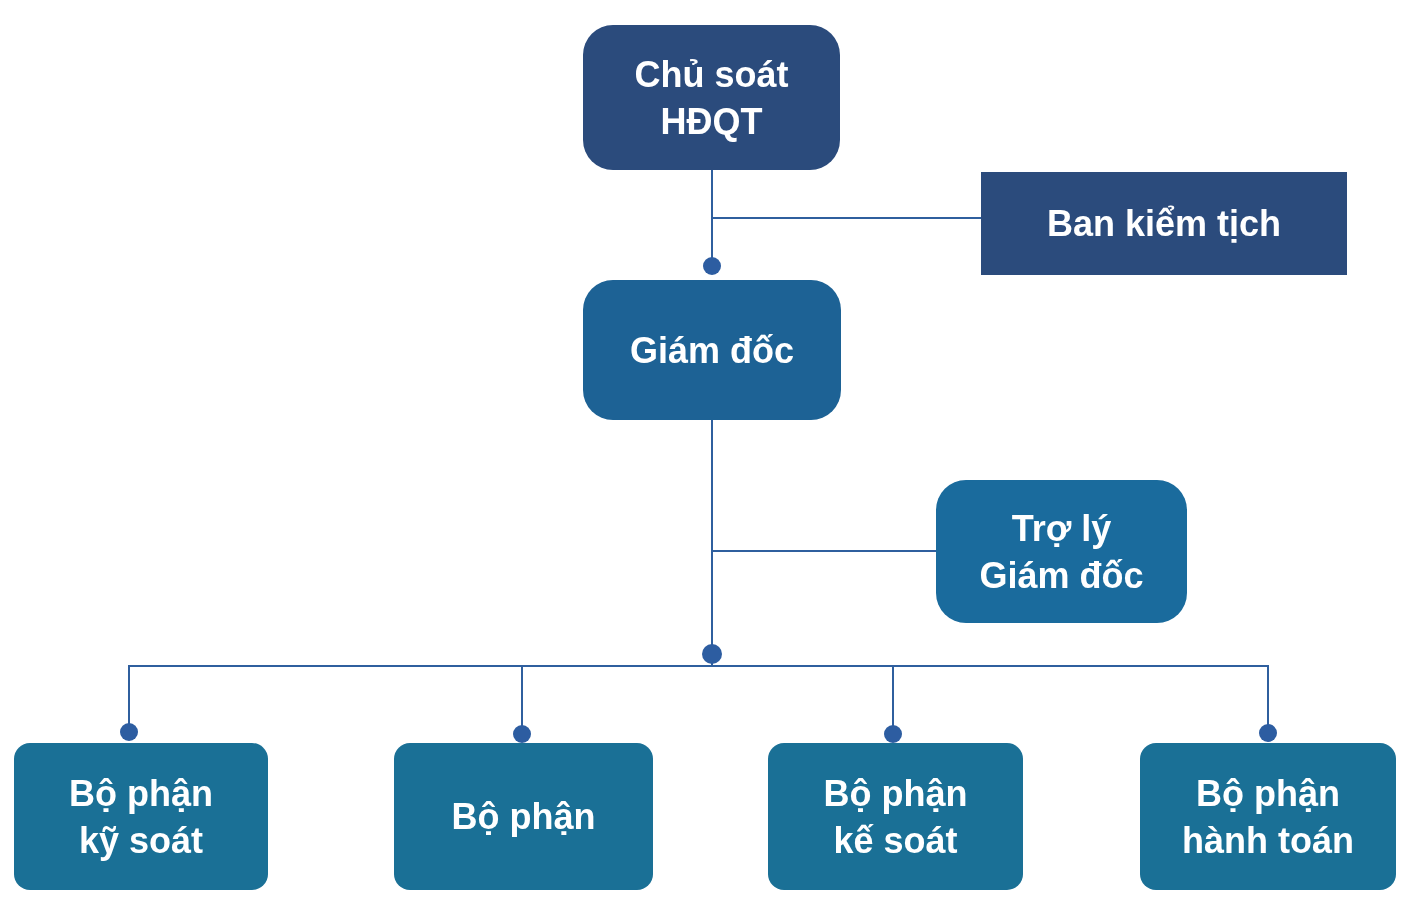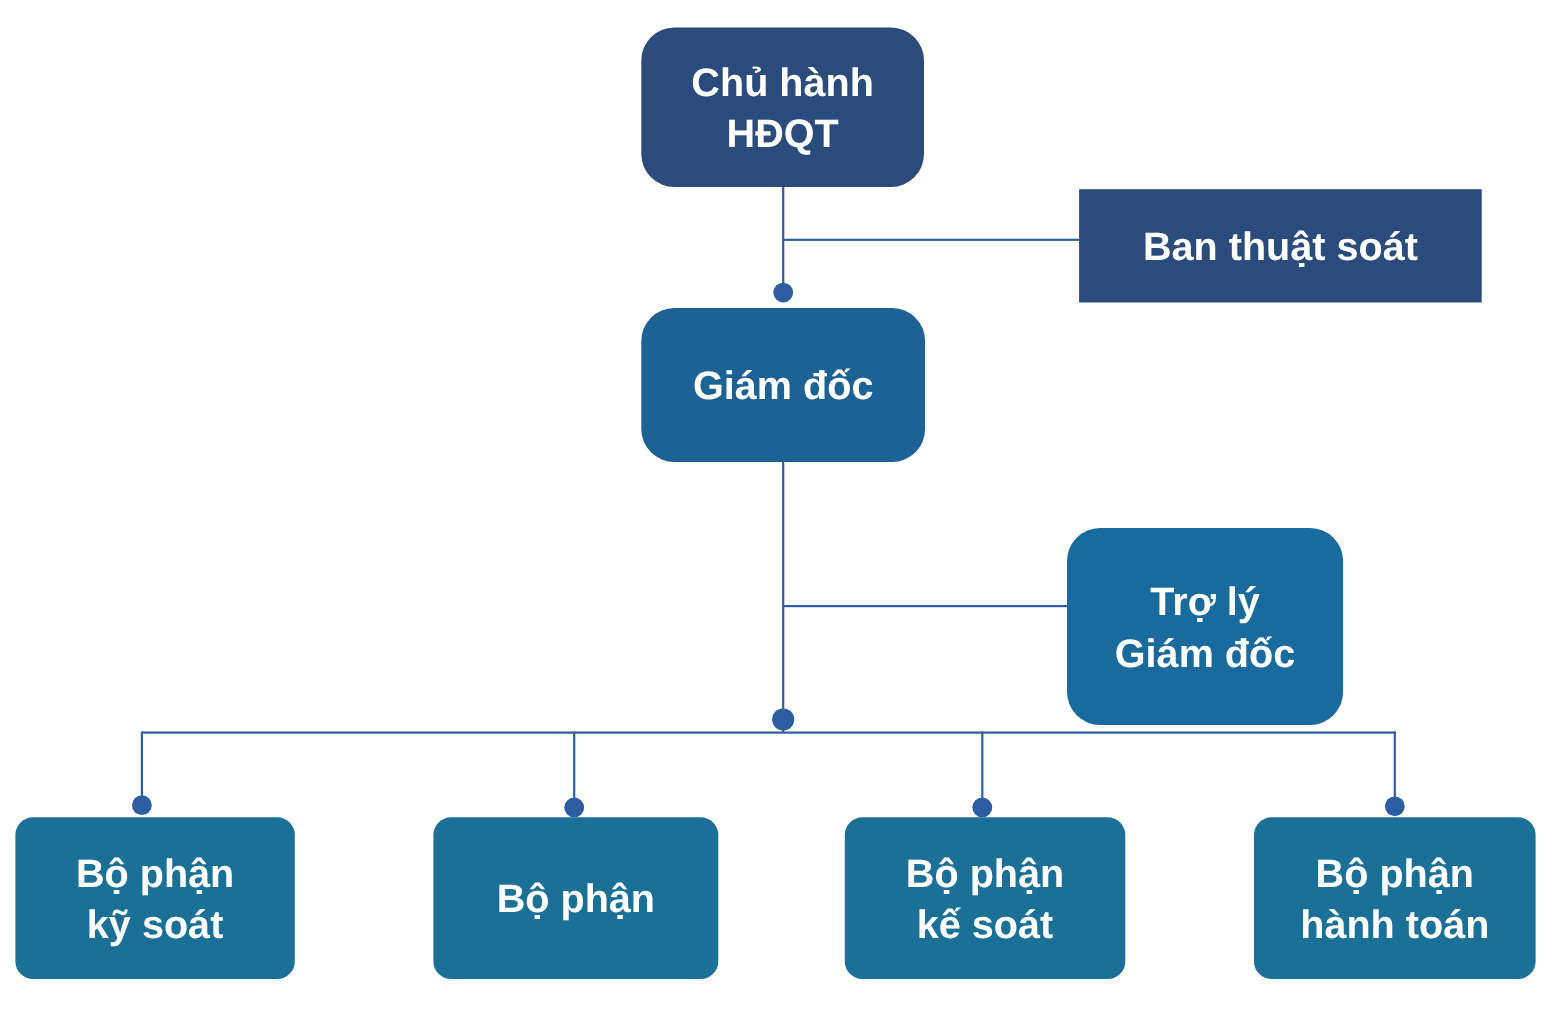--- a/index.html
+++ b/index.html
@@ -25,21 +25,21 @@
     color: var(--text, #ffffff);
     font-weight: 700;
     font-size: 36px;
     line-height: 47px;
     text-align: center;
     box-sizing: border-box;
   }
   .n-chairman    { left: 583px;  top: 25px;  width: 257px; height: 145px; background: var(--navy); border-radius: 30px; }
   .n-supervisory { left: 981px;  top: 172px; width: 366px; height: 103px; background: var(--navy); border-radius: 0; }
   .n-director    { left: 583px;  top: 280px; width: 258px; height: 140px; background: var(--blue); border-radius: 30px; }
-  .n-assistant   { left: 970px;  top: 480px; width: 251px; height: 179px; background: var(--assistant); border-radius: 30px; }
+  .n-assistant   { left: 936px;  top: 480px; width: 251px; height: 143px; background: var(--assistant); border-radius: 30px; }
   .n-dept        { background: var(--department); border-radius: 16px; }
   .n-d1 { left: 14px;   top: 743px; width: 254px; height: 147px; }
   .n-d2 { left: 394px;  top: 743px; width: 259px; height: 147px; }
   .n-d3 { left: 768px;  top: 743px; width: 255px; height: 147px; }
   .n-d4 { left: 1140px; top: 743px; width: 256px; height: 147px; }
 
   
   .line {
     position: absolute;
     background: var(--connector, #2f5f9e);
@@ -84,26 +84,26 @@
   <div class="line c-d4"></div>
 
   <div class="dot dot-1"></div>
   <div class="dot dot-2"></div>
   <div class="dot dot-b1"></div>
   <div class="dot dot-b2"></div>
   <div class="dot dot-b3"></div>
   <div class="dot dot-b4"></div>
 
   <div class="node n-chairman">
-    <span>Chủ hành</span>
+    <span>Chủ soát</span>
     <span>HĐQT</span>
   </div>
 
   <div class="node n-supervisory">
-    <span>Ban thuật soát</span>
+    <span>Ban kiểm tịch</span>
   </div>
 
   <div class="node n-director">
     <span>Giám đốc</span>
   </div>
 
   <div class="node n-assistant">
     <span>Trợ lý</span>
     <span>Giám đốc</span>
   </div>

